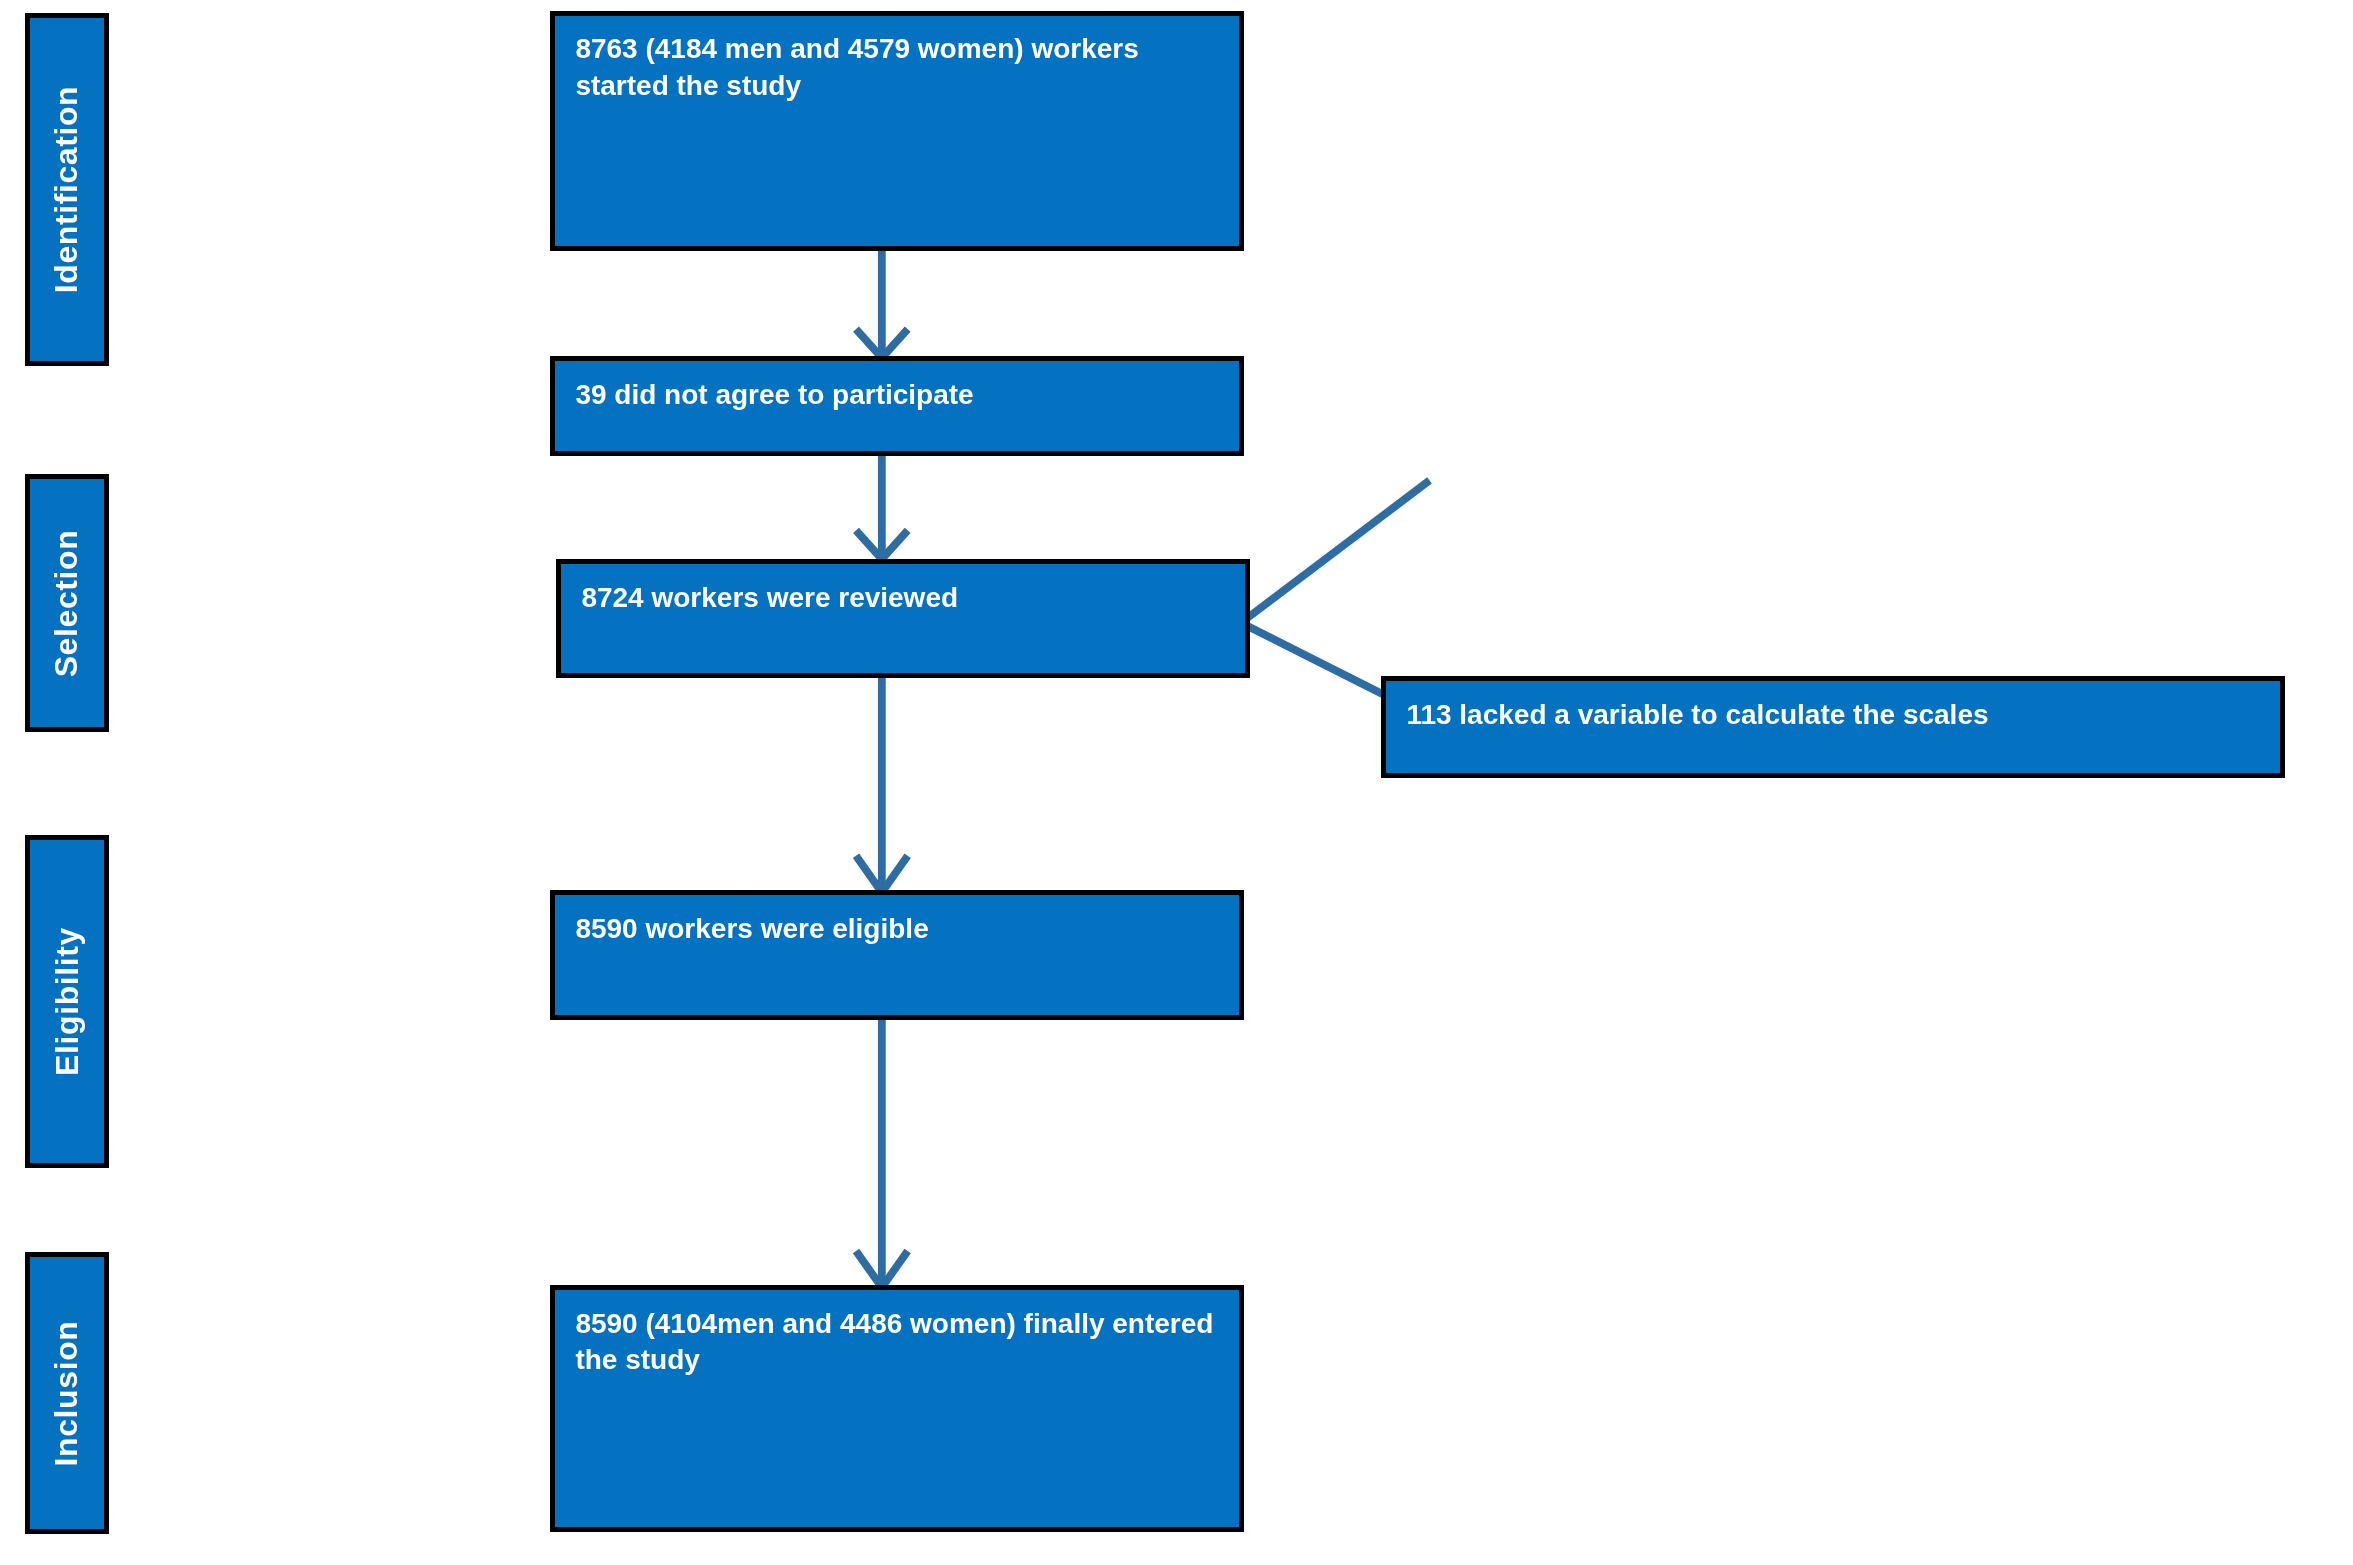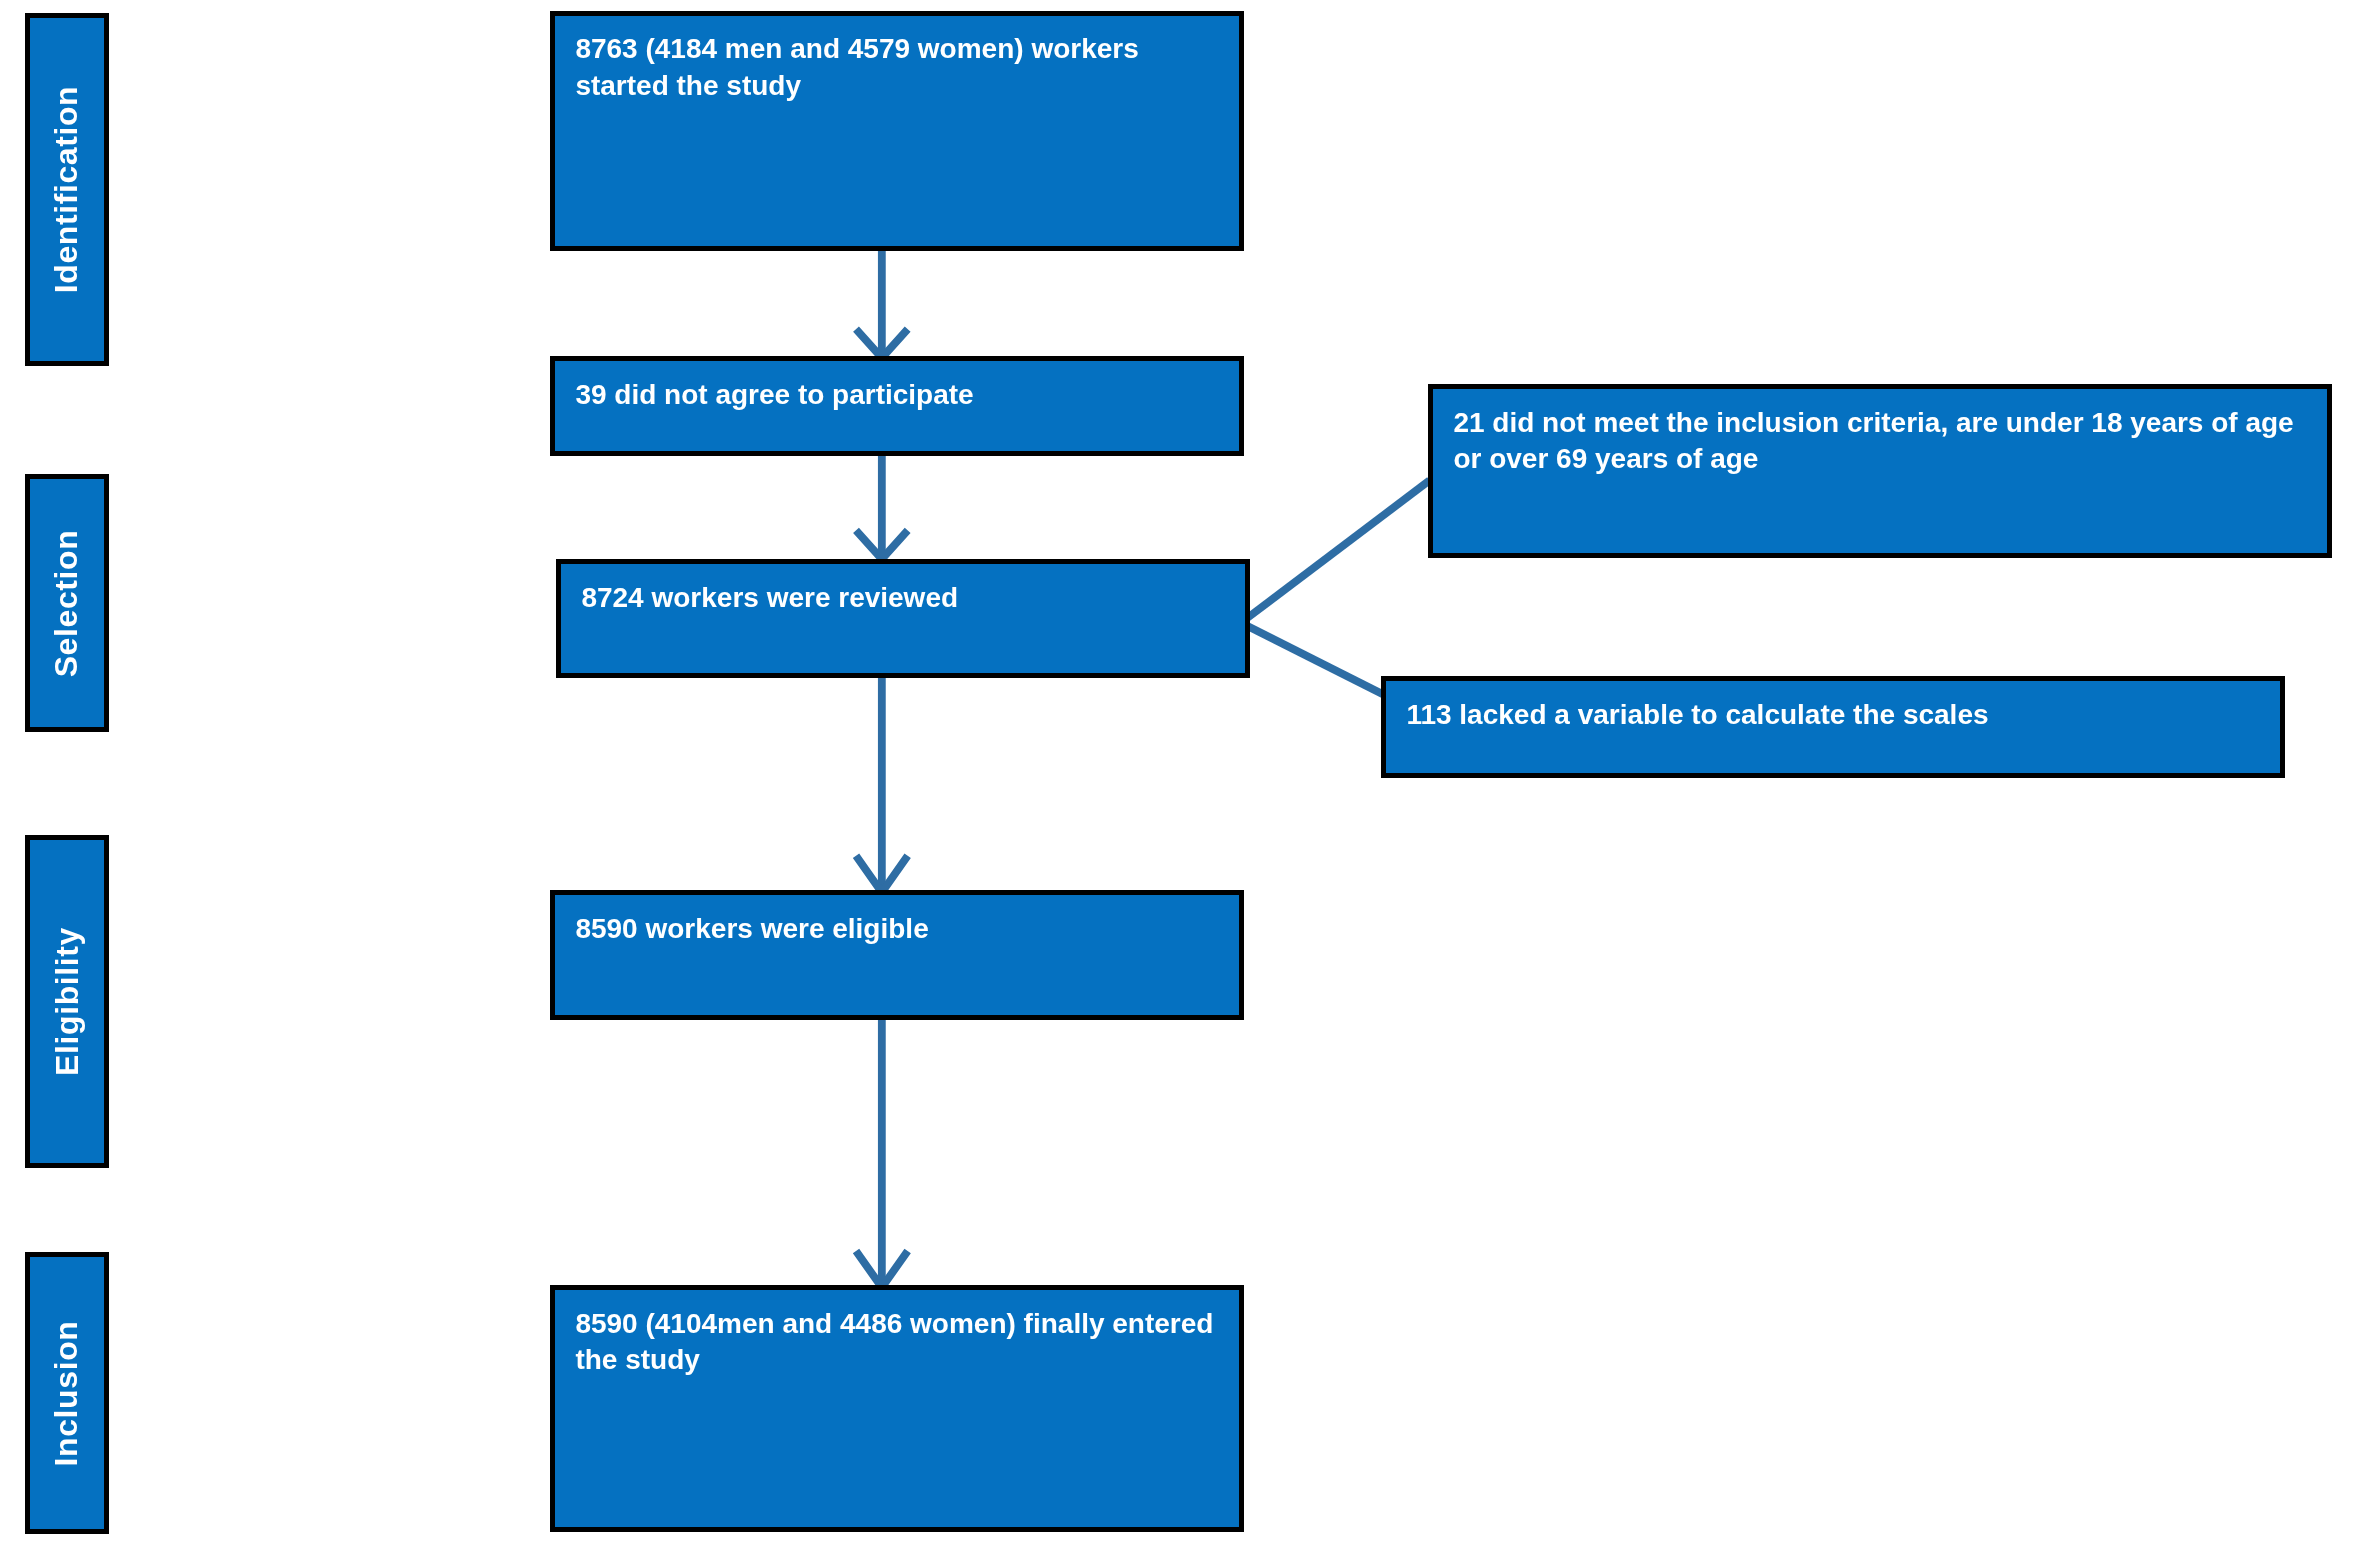--- a/index.html
+++ b/index.html
@@ -111,21 +111,20 @@
   <div class="stage-bar" style="left:25px; top:1252px; width:84px; height:282px;">
     <span class="stage-text">Inclusion</span>
   </div>
 
   <div class="flow-box" style="left:550px; top:10.8px; width:694px; height:240px;">8763 (4184 men and 4579 women) workers started the study</div>
 
   <div class="flow-box" style="left:550px; top:356px; width:694px; height:100px;">39 did not agree to participate</div>
 
   <div class="flow-box" style="left:550px; top:559px; width:694px; height:119px;margin-left:6px;">8724 workers were reviewed</div>
 
-  <div class="flow-box" style="left:1428px; top:384px; width:904px; height:174px;">21 did not meet the inclusion criteria, are under 18 years of age or over 69 years of age</div>
 
   <div class="flow-box" style="left:1381px; top:668px; width:904px; height:102px;margin-top:8px;">113  lacked a variable to calculate the scales</div>
 
   <div class="flow-box" style="left:550px; top:890px; width:694px; height:130px;">8590 workers  were eligible</div>
 
   <div class="flow-box" style="left:550px; top:1285px; width:694px; height:247px;">8590 (4104men and 4486 women) finally entered the study</div>
 
 </div>
 
 

